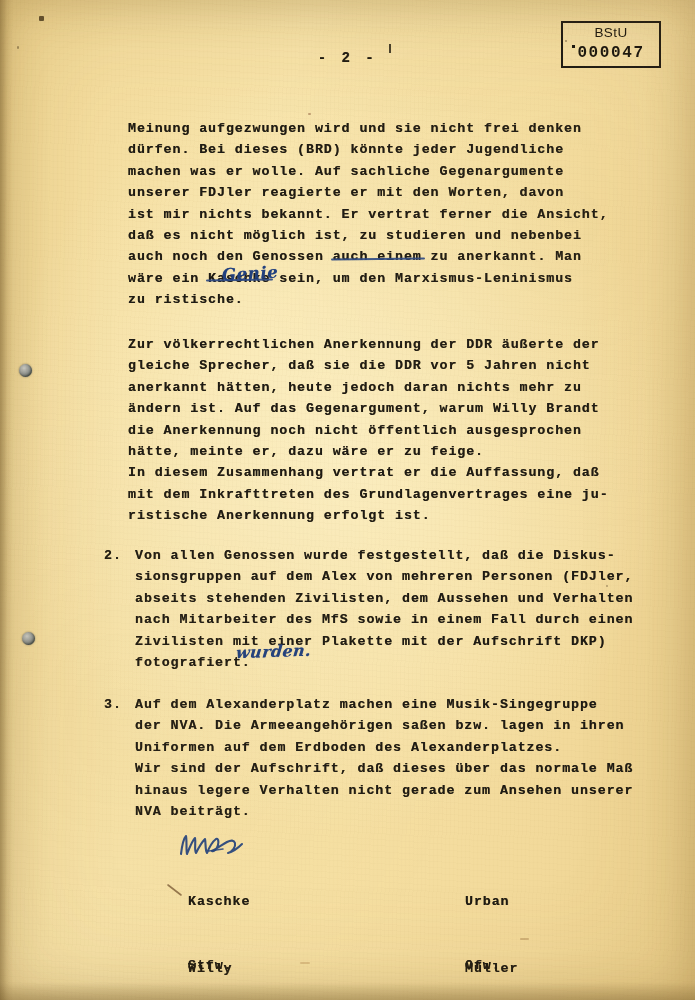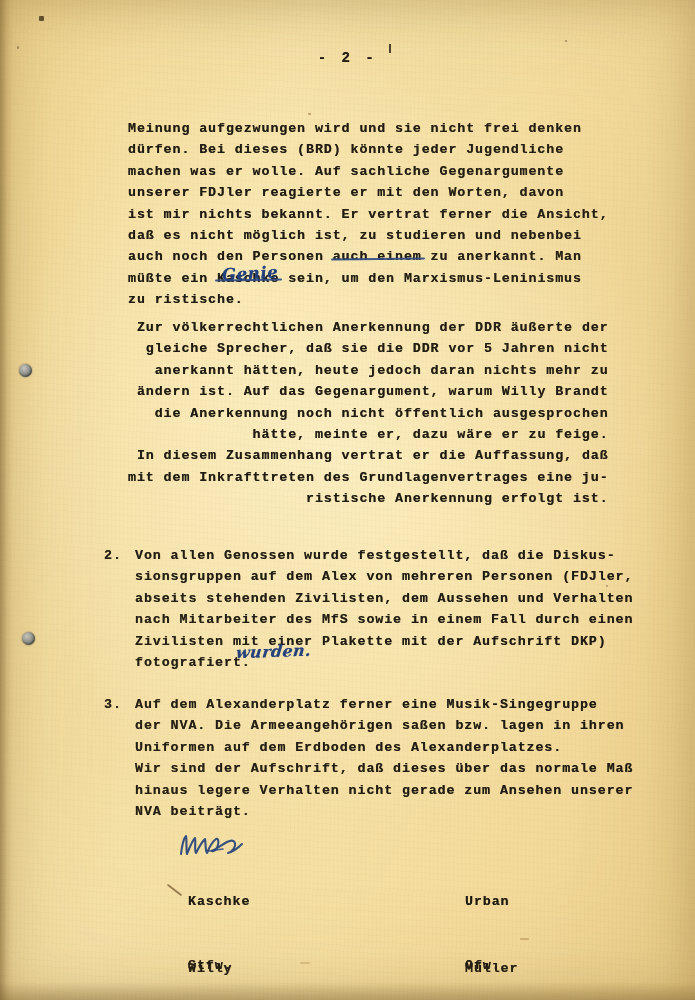--- a/index.html
+++ b/index.html
@@ -127,21 +127,21 @@
     left: 9px;
     top: 22px;
     width: 3px;
     height: 3px;
     background: #17140f;
   }
 
   
   .para { left: 128px; }
   .para.p1 { top: 118px; }
-  .para.p2 { top: 317px; text-align: right; }
+  .para.p2 { top: 334px; }
 
   .numbered { left: 104px; }
   .numbered .marker {
     position: absolute;
     left: 0;
     top: 0;
   }
   .numbered .ntext {
     margin-left: 31px;
     display: block;
@@ -246,29 +246,34 @@
   #speck-7 { left: 300px; top: 962px; width: 10px; height: 2px; background: #c09a62; opacity: .45; }
 </style>
 </head>
 <body>
 
 <div id="page">
 
   <div class="tw" id="page-number">- 2 -</div>
   <div id="page-number-tick"></div>
 
+  <div id="stamp">
+    <div class="s-dot"></div>
+    <div class="s-label">BStU</div>
+    <div class="s-number">000047</div>
+  </div>
 
   <div class="tw para p1"><span>Meinung aufgezwungen wird und sie nicht frei denken</span>
 <span>dürfen. Bei dieses (BRD) könnte jeder Jugendliche</span>
 <span>machen was er wolle. Auf sachliche Gegenargumente</span>
 <span>unserer FDJler reagierte er mit den Worten, davon</span>
 <span>ist mir nichts bekannt. Er vertrat ferner die Ansicht,</span>
 <span>daß es nicht möglich ist, zu studieren und nebenbei</span>
-<span><span>auch noch den Personen </span><span class="strike">auch einem</span><span> zu anerkannt. Man</span></span>
-<span><span>müßte ein </span><span class="strike">Kaschke</span><span> sein, um den Marxismus-Leninismus</span></span>
+<span><span>auch noch den Genossen </span><span class="strike">auch einem</span><span> zu anerkannt. Man</span></span>
+<span><span>wäre ein </span><span class="strike">Kaschke</span><span> sein, um den Marxismus-Leninismus</span></span>
 <span>zu ristische.</span></div>
 
   <div class="ink" id="hw-genie">Genie</div>
 
   <div class="tw para p2"><span>Zur völkerrechtlichen Anerkennung der DDR äußerte der</span>
 <span>gleiche Sprecher, daß sie die DDR vor 5 Jahren nicht</span>
 <span>anerkannt hätten, heute jedoch daran nichts mehr zu</span>
 <span>ändern ist. Auf das Gegenargument, warum Willy Brandt</span>
 <span>die Anerkennung noch nicht öffentlich ausgesprochen</span>
 <span>hätte, meinte er, dazu wäre er zu feige.</span>
@@ -278,21 +283,21 @@
 
   <div class="tw numbered" id="item2"><span class="marker">2.</span><span class="ntext"><span>Von allen Genossen wurde festgestellt, daß die Diskus-</span>
 <span>sionsgruppen auf dem Alex von mehreren Personen (FDJler,</span>
 <span>abseits stehenden Zivilisten, dem Aussehen und Verhalten</span>
 <span>nach Mitarbeiter des MfS sowie in einem Fall durch einen</span>
 <span>Zivilisten mit einer Plakette mit der Aufschrift DKP)</span>
 <span>fotografiert.</span></span></div>
 
   <div class="ink" id="hw-wurden">wurden.</div>
 
-  <div class="tw numbered" id="item3"><span class="marker">3.</span><span class="ntext"><span>Auf dem Alexanderplatz ferner eine Musik-Singegruppe</span>
+  <div class="tw numbered" id="item3"><span class="marker">3.</span><span class="ntext"><span>Auf dem Alexanderplatz machen eine Musik-Singegruppe</span>
 <span>der NVA. Die Armeeangehörigen saßen bzw. lagen in ihren</span>
 <span>Uniformen auf dem Erdboden des Alexanderplatzes.</span>
 <span>Wir sind der Aufschrift, daß dieses über das normale Maß</span>
 <span>hinaus legere Verhalten nicht gerade zum Ansehen unserer</span>
 <span>NVA beiträgt.</span></span></div>
 
   <svg id="signature-mark" viewBox="0 0 78 24">
     <path d="M3,21 C4,13 6,5 8,3 C9,9 8,17 9,21 C11,16 14,8 17,5 C18,10 16,17 18,20 C20,16 24,9 27,6 C28,11 27,17 29,20
              C31,15 34,9 38,6 C40,5 41,8 40,12 C39,16 36,19 34,18 C38,16 44,12 49,9 C53,7 56,7 57,10 C58,14 54,19 50,20
              C54,19 60,15 64,11" fill="none" stroke="#20407e" stroke-width="2.1" stroke-linecap="round" stroke-linejoin="round" opacity="0.92"></path>

